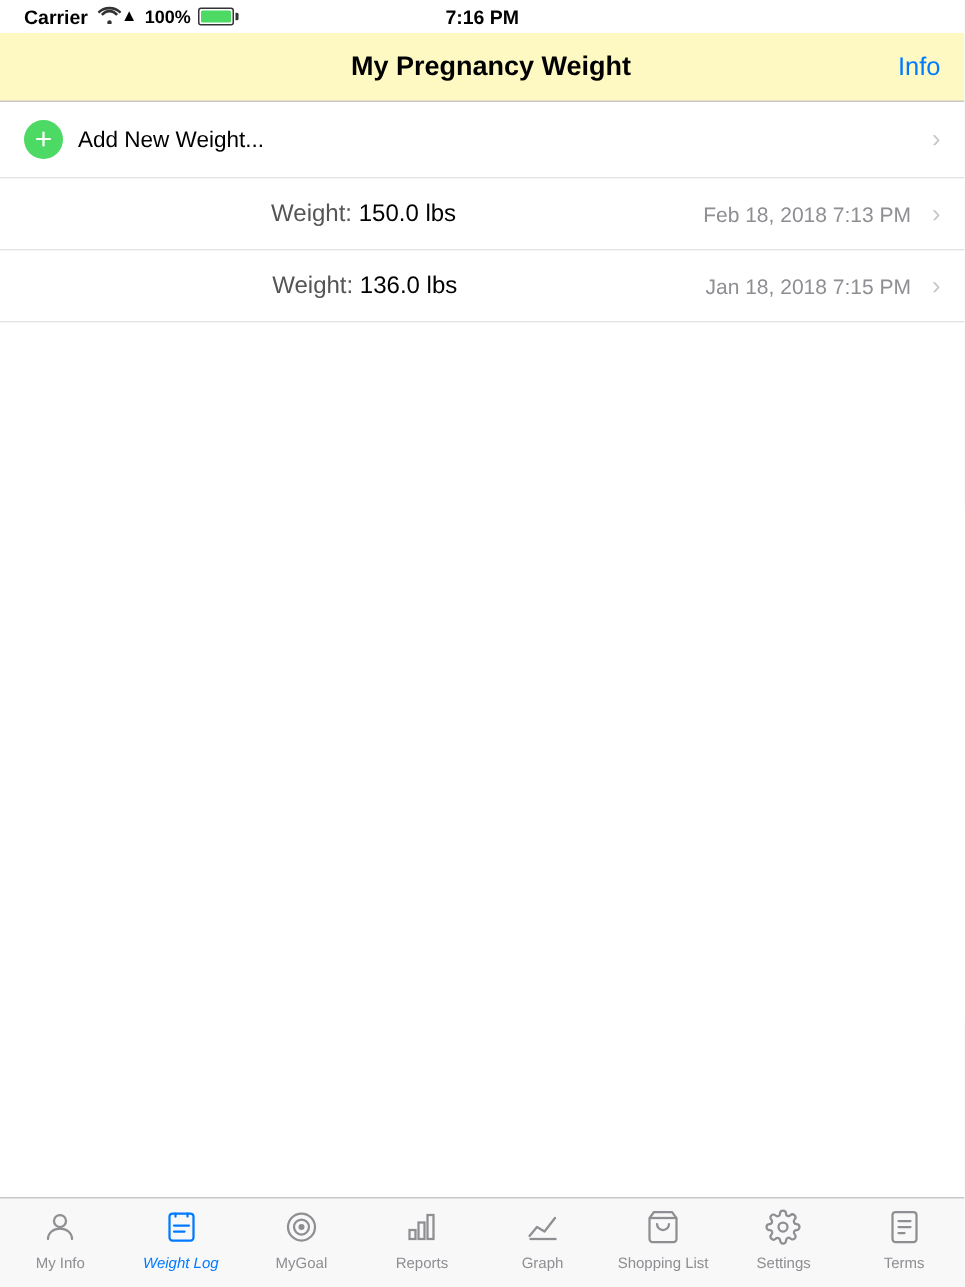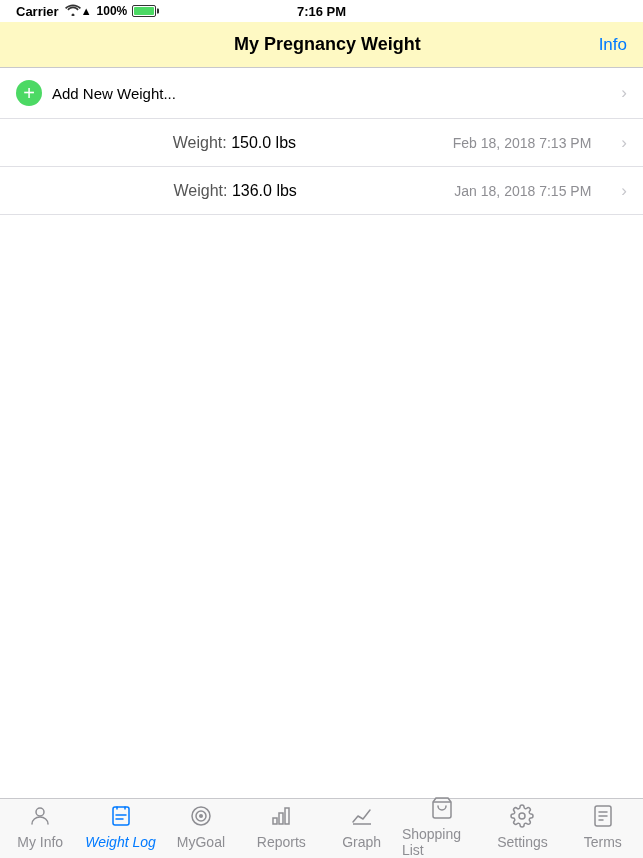--- a/index.html
+++ b/index.html
@@ -127,21 +127,21 @@
     .weight-label {
       font-size: 16px;
       color: #000;
     }
     .weight-label span.label-key {
       color: #555;
     }
     .weight-date {
       font-size: 14px;
       color: #8e8e93;
-      margin-right: 24px;
+      margin-right: 8px;
     }
     .weight-right {
       display: flex;
       align-items: center;
       gap: 6px;
     }
 
     
     .tab-bar {
       position: absolute;
@@ -160,21 +160,21 @@
       display: flex;
       flex-direction: column;
       align-items: center;
       justify-content: center;
       flex: 1;
       height: 100%;
       cursor: pointer;
       gap: 2px;
     }
     .tab-label {
-      font-size: 14px;
+      font-size: 10px;
       color: #8e8e93;
     }
     .tab-label.active {
       color: #007aff;
       font-style: italic;
     }
 
     
     .tab-svg {
       width: 24px;

